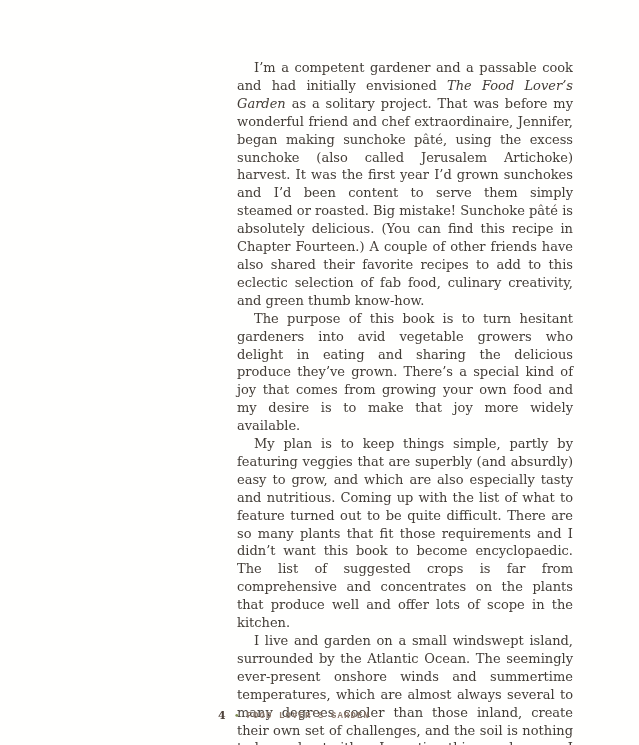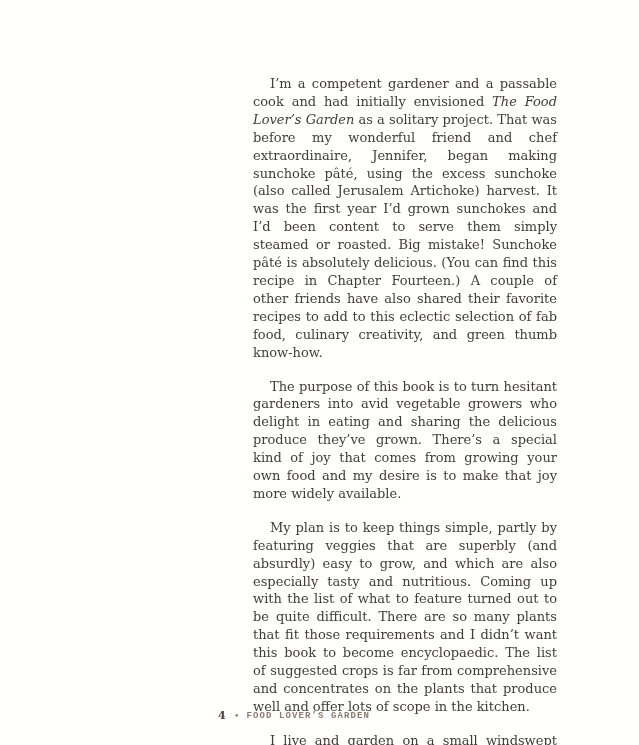--- a/index.html
+++ b/index.html
@@ -23,21 +23,21 @@
     position: absolute;
     left: 237px;
     top: 59px;
     width: 336px;
     color: #423c36;
     font-size: 13px;
     line-height: 17.9px;
     text-align: justify;
   }
   .text-block p {
-    margin: 16px;
+    margin: 0;
     padding: 0;
     text-indent: 17px;
   }
   .text-block em {
     font-style: italic;
   }
   .page-footer {
     position: absolute;
     left: 218px;
     top: 709px;

